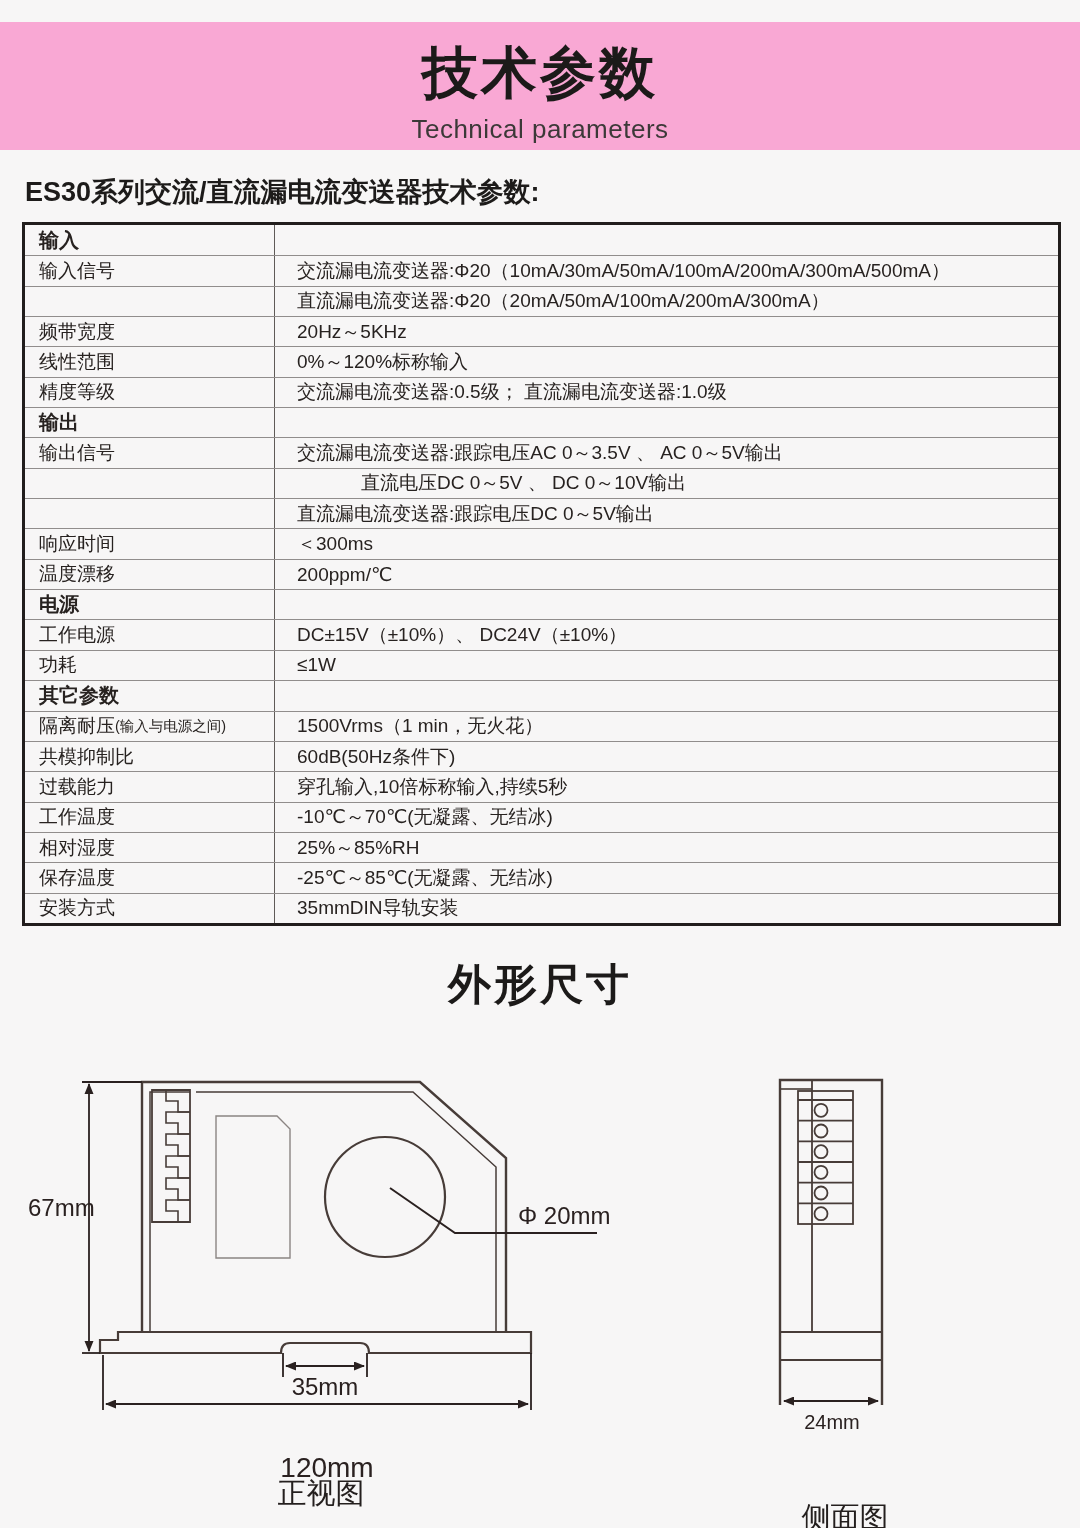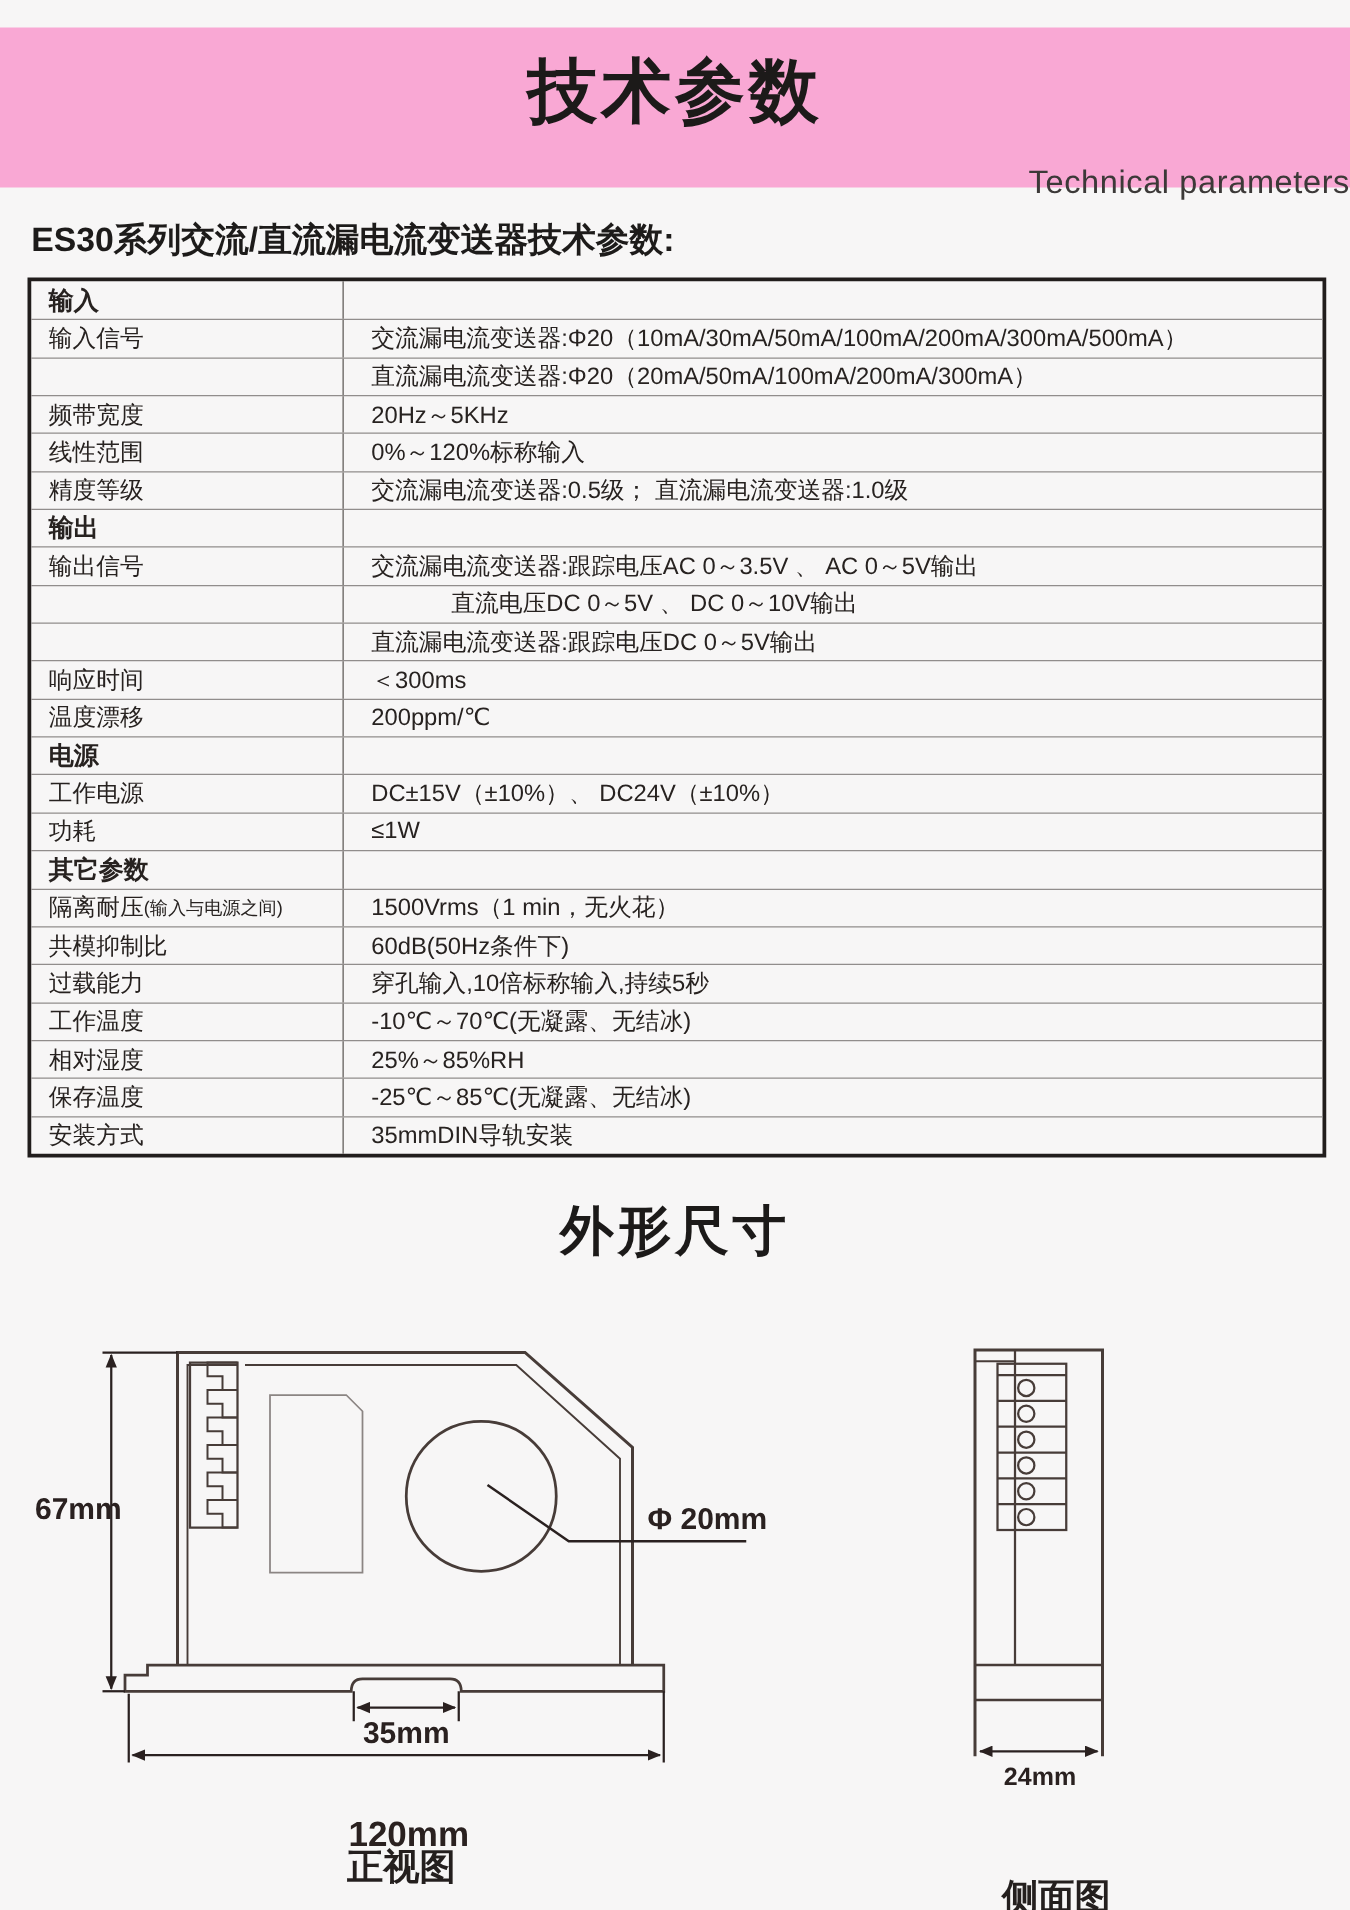--- a/index.html
+++ b/index.html
@@ -10,42 +10,42 @@
     color:#272220;
   }
   .banner{
     position:absolute;left:0;top:22px;width:1080px;height:128px;
     background:#f9a8d4;text-align:center;
   }
   .banner-title{
     margin-top:14px;font-size:56px;font-weight:bold;color:#1c1a19;letter-spacing:3px;
   }
   .banner-subtitle{
-    margin-top:18px;font-size:26px;color:#3c3938;letter-spacing:0.5px;text-align:right;
+    margin-top:2px;font-size:26px;color:#3c3938;letter-spacing:0.5px;
   }
   .intro-heading{
     position:absolute;left:25px;top:174px;font-size:27px;font-weight:bold;color:#1d1b1a;
   }
   .spec-table{
     position:absolute;left:22px;top:222px;width:1033px;
     border:3px solid #211d1c;background:transparent;
   }
   .row{display:flex;box-sizing:border-box;height:30.35px;border-top:1px solid #918d8c;}
   .row:first-child{border-top:none;gap:16px;}
   .cell{display:flex;align-items:center;box-sizing:border-box;font-size:19px;white-space:nowrap;overflow:visible;}
   .cell.label{width:250px;border-right:1px solid #5f5a57;padding-left:14px;}
   .cell.value{flex:1;padding-left:22px;}
   .row.section .cell.label{font-weight:bold;font-size:20px;}
   .cell.label .small{font-size:14.5px;}
   .cell.value.indent{padding-left:86px;}
   .dim-title{
     position:absolute;left:0;top:956px;width:1080px;text-align:center;
     font-size:43px;font-weight:bold;color:#1c1a19;letter-spacing:3px;
   }
-  .drawing{position:absolute;left:0;top:1040px;width:1080px;height:488px;font-weight:bold;}
+  .drawing{position:absolute;left:0;top:1040px;width:1080px;height:488px;}
   .drawing svg{position:absolute;left:0;top:0;}
   .dim-label{
     position:absolute;font-size:24px;color:#2a2120;white-space:nowrap;
   }
   .dim-label.centered{transform:translateX(-50%);}
   .caption{
     position:absolute;font-size:29px;color:#241f1e;white-space:nowrap;transform:translateX(-50%);
   }
 </style>
 </head>

